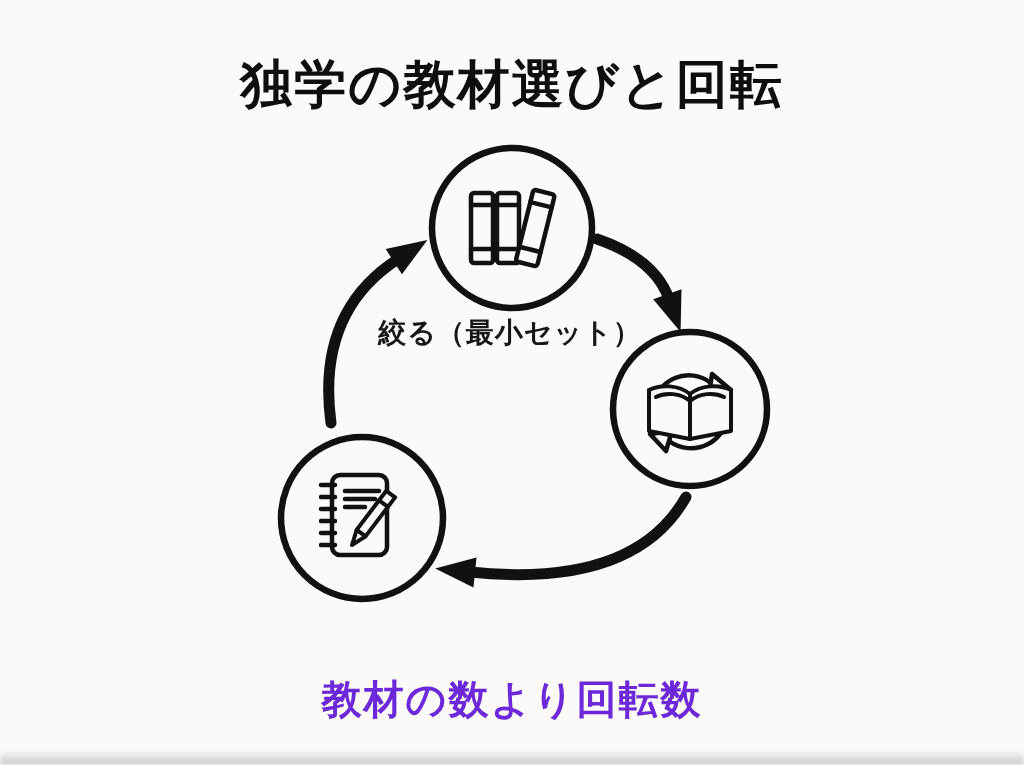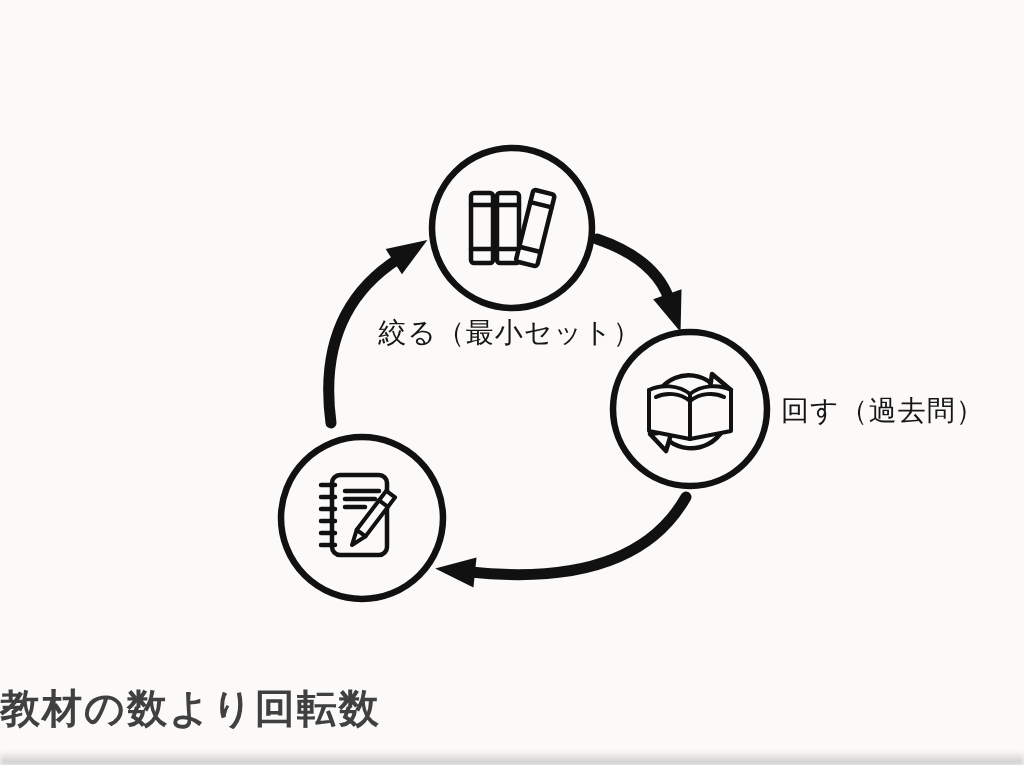--- a/index.html
+++ b/index.html
@@ -29,21 +29,21 @@
     top: 50px;
     text-align: center;
     font-size: 52px;
     font-weight: 800;
     letter-spacing: 2px;
     color: #0e0e0e;
   }
   .node-label {
     position: absolute;
     font-size: 28px;
-    font-weight: 400;
+    font-weight: 700;
     letter-spacing: 1px;
     white-space: nowrap;
     color: #161616;
   }
   .label-narrow {
     left: 510px;
     top: 314px;
     transform: translateX(-50%);
   }
   .label-rotate {
@@ -53,26 +53,25 @@
   .label-keep {
     left: 358px;
     top: 613px;
     transform: translateX(-50%);
   }
   .footer-slogan {
     position: absolute;
     left: 0;
     right: 0;
     top: 672px;
-    text-align: left;
+    text-align: center;
     font-size: 40px;
     font-weight: 800;
     letter-spacing: 2px;
-    color: #404040;
-    margin-top: 9px;
+    color: #6d28d9;
   }
   .bottom-shade {
     position: absolute;
     left: 0;
     right: 0;
     bottom: 0;
     height: 14px;
     background: linear-gradient(180deg, rgba(190,190,188,0) 0%, rgba(172,172,170,0.65) 100%);
     filter: blur(2px);
   }
@@ -150,20 +149,20 @@
         <line x1="38" y1="44" x2="58" y2="44"></line>
       </g>
       <g class="ink-stroke" stroke-width="4" stroke-linecap="round" stroke-linejoin="round">
         <path d="M 45 82 L 58.5 73.4 L 88.1 34.4 L 79.3 27.8 L 49.7 66.8 Z" fill="#fbfaf8"></path>
         <line x1="58.5" y1="73.4" x2="49.7" y2="66.8"></line>
         <line x1="80.9" y1="43.9" x2="72.1" y2="37.3"></line>
       </g>
     </g>
   </svg>
 
+  <div class="page-title">独学の教材選びと回転</div>
 
   <div class="node-label label-narrow">絞る（最小セット）</div>
-  <div class="node-label label-rotate">回す（過去問）</div>
 
   <div class="footer-slogan">教材の数より回転数</div>
 
   <div class="bottom-shade"></div>
 </div>
 
 </body></html>

